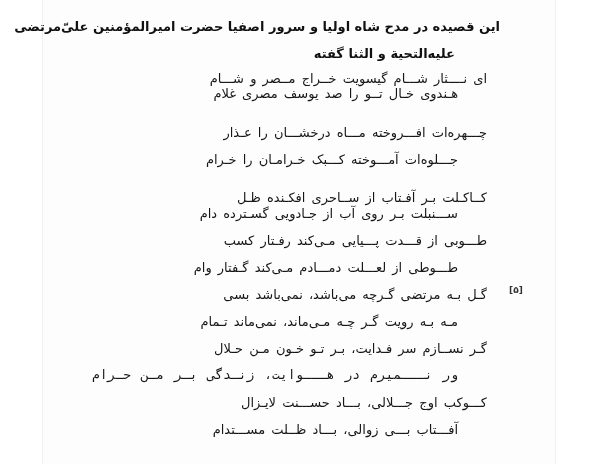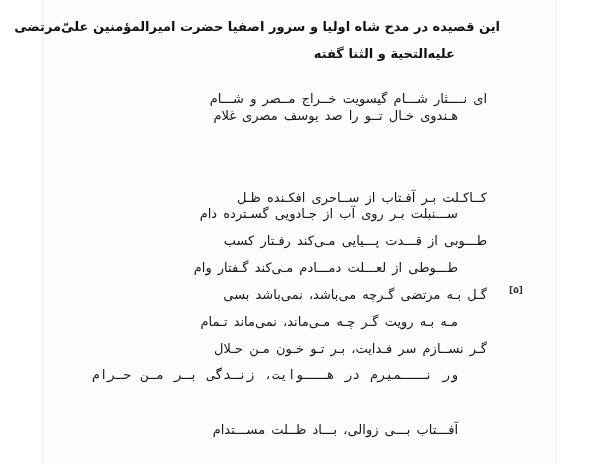--- a/index.html
+++ b/index.html
@@ -67,26 +67,29 @@
   </style>
 </head>
 <body>
 
 <div class="canvas">
   <div class="page"></div>
 
   <div class="heading l1">این قصیده در مدح شاه اولیا و سرور اصفیا حضرت امیرالمؤمنین علیّ‌مرتضی</div>
   <div class="heading l2" style="right:145px;">علیه‌التحیة و الثنا گفته</div>
 
-  <div class="verse first" style="top:70px;margin-top:20px;">ای نــــثار شـــام گیسویت خــراج مــصر و شـــام</div>
-  <div class="verse second" style="top:107px;">هـندوی خـال تــو را صد یوسف مصری غلام</div>
+  <div class="verse first" style="top:70px;">ای نــــثار شـــام گیسویت خــراج مــصر و شـــام</div>
+  <div class="verse second" style="top:85px;">هـندوی خـال تــو را صد یوسف مصری غلام</div>
+  <div class="verse first" style="top:124px;">چـــهره‌ات افـــروخته مـــاه درخشـــان را عـذار</div>
+  <div class="verse second" style="top:151px;">جـــلوه‌ات آمـــوخته کـــبک خـرامـان را خـرام</div>
   <div class="verse first" style="top:166px;margin-top:23px;">کــاکـلت بـر آفـتاب از ســاحری افکـنده ظـل</div>
   <div class="verse second" style="top:205px;">ســـنبلت بـر روی آب از جـادویی گسـترده دام</div>
   <div class="verse first" style="top:232px;">طـــوبی از قـــدت پـــیایی مـی‌کند رفـتار کسب</div>
   <div class="verse second" style="top:259px;">طـــوطی از لعـــلت دمـــادم مـی‌کند گـفتار وام</div>
   <div class="verse first" style="top:286px;">گـل بـه مرتضی گـرچه می‌باشد، نمی‌باشد بسی</div>
   <div class="verse second" style="top:313px;text-align:center;">مـه بـه رویت گـر چـه مـی‌ماند، نمی‌ماند تـمام</div>
   <div class="verse first" style="top:340px;text-align:center;">گـر نســازم سر فـدایت، بـر تـو خـون مـن حـلال</div>
   <div class="verse second" style="top:367px;font-family:Liberation Mono, monospace;">ور نـــمیرم در هـــوایت، زنـدگی بـر مـن حـرام</div>
+  <div class="verse first" style="top:394px;">کـــوکب اوج جـــلالی، بـــاد حســـنت لایـزال</div>
   <div class="verse second" style="top:421px;">آفـــتاب بـــی زوالی، بـــاد ظــلت مســـتدام</div>
 
   <div class="marker">[۵]</div>
 </div>
 
 </body></html>

